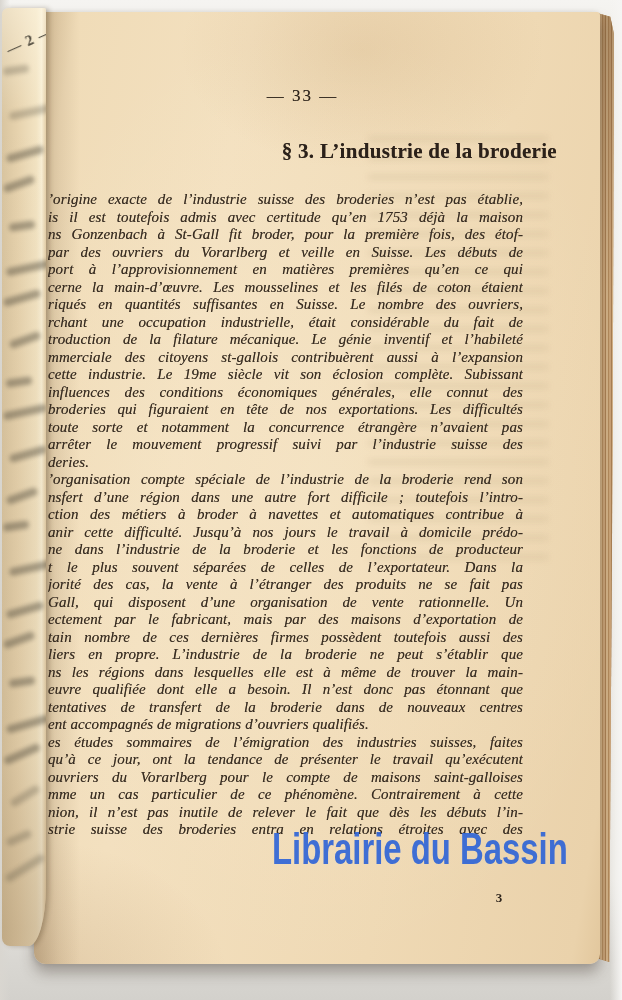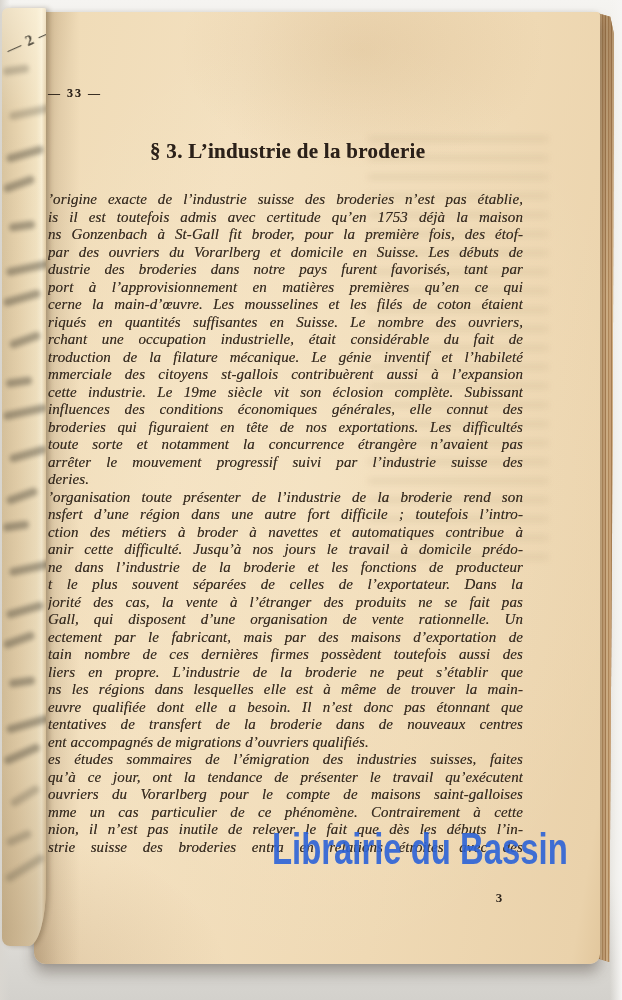--- a/index.html
+++ b/index.html
@@ -37,26 +37,26 @@
     border-radius: 2px 0 0 12px; pointer-events: none;
   }
   .ghost-showthrough {
     position: absolute; right: 52px; top: 118px; width: 180px; height: 430px;
     background: repeating-linear-gradient(0deg, rgba(140,110,75,0.10) 0 6px, rgba(140,110,75,0) 6px 19px);
     filter: blur(3px); pointer-events: none;
   }
 
   .header-number {
     position: absolute; left: 14px; top: 74px; width: 509px;
-    text-align: left; font-size: 12px; font-weight: bold; letter-spacing: 2px;
+    text-align: center; font-size: 17px; font-weight: normal; letter-spacing: 2px;
     color: #2e241b; text-shadow: 0 0 0.6px rgba(46,36,27,0.55);
   }
   .section-heading {
     position: absolute; left: 14px; top: 127px; width: 509px;
-    text-indent: 102px; text-align: left;
+    text-indent: 102px; text-align: right;
     font-size: 21px; font-weight: bold; color: #2b211a;
     text-shadow: 0 0 0.6px rgba(43,33,26,0.5);
     letter-spacing: 0.3px;
   }
   .page-body {
     position: absolute; left: 14px; top: 179px; width: 475px;
     font-size: 15px; line-height: 17.5px; color: #382d22;
     text-shadow: 0 0 0.55px rgba(56,45,34,0.65);
     letter-spacing: 0.1px;
   }
@@ -146,35 +146,34 @@
 
     <div class="header-number">— 33 —</div>
 
     <div class="section-heading">§ 3. L’industrie de la broderie</div>
 
     <div class="page-body">
 
     <div class="line">’origine exacte de l’industrie suisse des broderies n’est pas établie,</div>
         <div class="line">is il est toutefois admis avec certitude qu’en 1753 déjà la maison</div>
         <div class="line">ns Gonzenbach à St-Gall fit broder, pour la première fois, des étof-</div>
-        <div class="line">par des ouvriers du Vorarlberg et domicile en Suisse. Les débuts de</div>
-        <div class="line">dustrie des broderies dans notre pays furent favorisés, tant par</div>
+        <div class="line">par des ouvriers du Vorarlberg et veille en Suisse. Les débuts de</div>
         <div class="line">port à l’approvisionnement en matières premières qu’en ce qui</div>
         <div class="line">cerne la main-d’œuvre. Les mousselines et les filés de coton étaient</div>
         <div class="line">riqués en quantités suffisantes en Suisse. Le nombre des ouvriers,</div>
         <div class="line">rchant une occupation industrielle, était considérable du fait de</div>
         <div class="line">troduction de la filature mécanique. Le génie inventif et l’habileté</div>
         <div class="line">mmerciale des citoyens st-gallois contribuèrent aussi à l’expansion</div>
         <div class="line">cette industrie. Le 19me siècle vit son éclosion complète. Subissant</div>
         <div class="line">influences des conditions économiques générales, elle connut des</div>
         <div class="line">broderies qui figuraient en tête de nos exportations. Les difficultés</div>
         <div class="line">toute sorte et notamment la concurrence étrangère n’avaient pas</div>
         <div class="line">arrêter le mouvement progressif suivi par l’industrie suisse des</div>
         <div class="line line-end">deries.</div>
-        <div class="line">’organisation toute présenter de l’industrie de la broderie rend son</div>
+        <div class="line">’organisation compte spéciale de l’industrie de la broderie rend son</div>
         <div class="line">nsfert d’une région dans une autre fort difficile ; toutefois l’intro-</div>
         <div class="line">ction des métiers à broder à navettes et automatiques contribue à</div>
         <div class="line">anir cette difficulté. Jusqu’à nos jours le travail à domicile prédo-</div>
         <div class="line">ne dans l’industrie de la broderie et les fonctions de producteur</div>
         <div class="line">t le plus souvent séparées de celles de l’exportateur. Dans la</div>
         <div class="line">jorité des cas, la vente à l’étranger des produits ne se fait pas</div>
         <div class="line">Gall, qui disposent d’une organisation de vente rationnelle. Un</div>
         <div class="line">ectement par le fabricant, mais par des maisons d’exportation de</div>
         <div class="line">tain nombre de ces dernières firmes possèdent toutefois aussi des</div>
         <div class="line">liers en propre. L’industrie de la broderie ne peut s’établir que</div>

